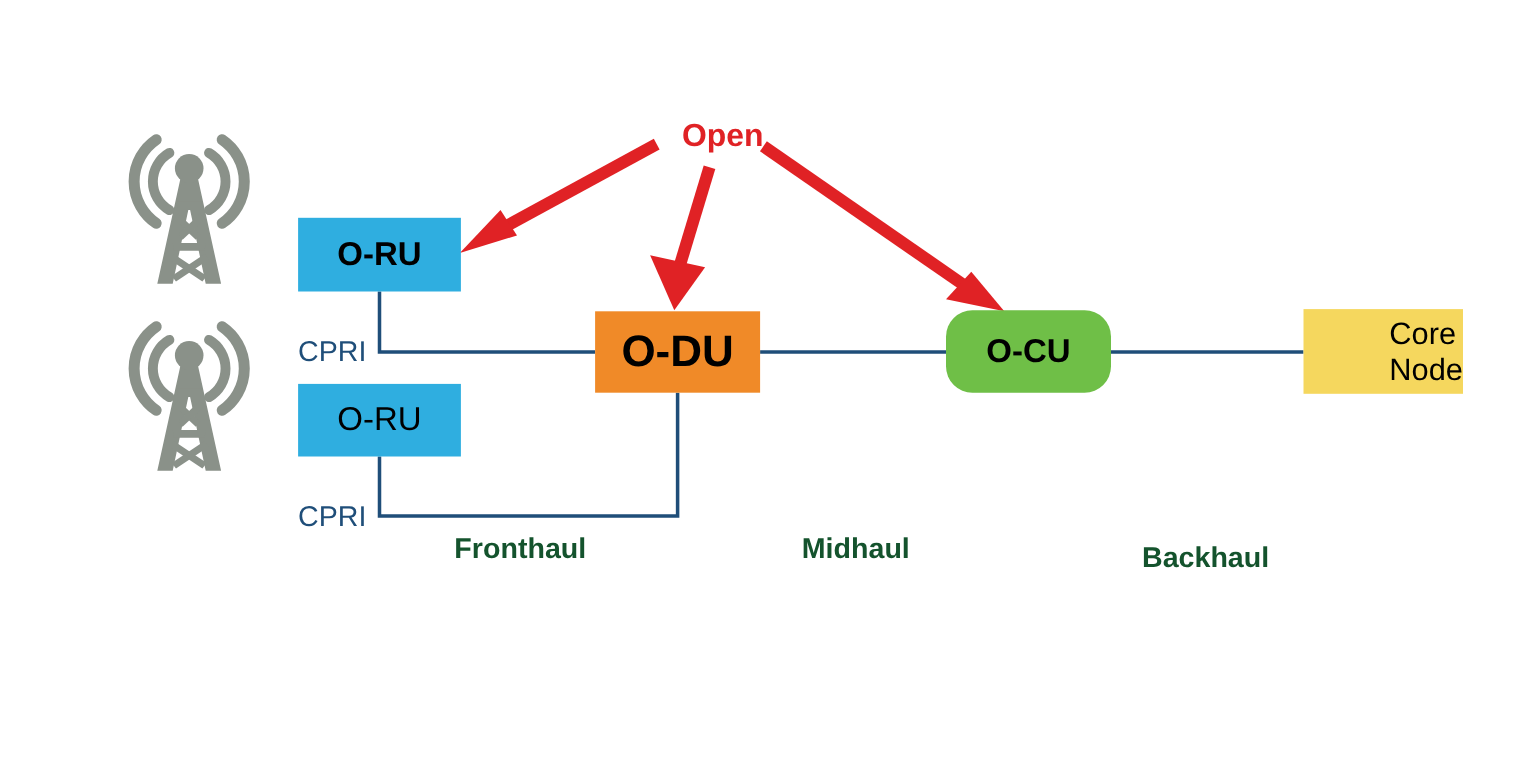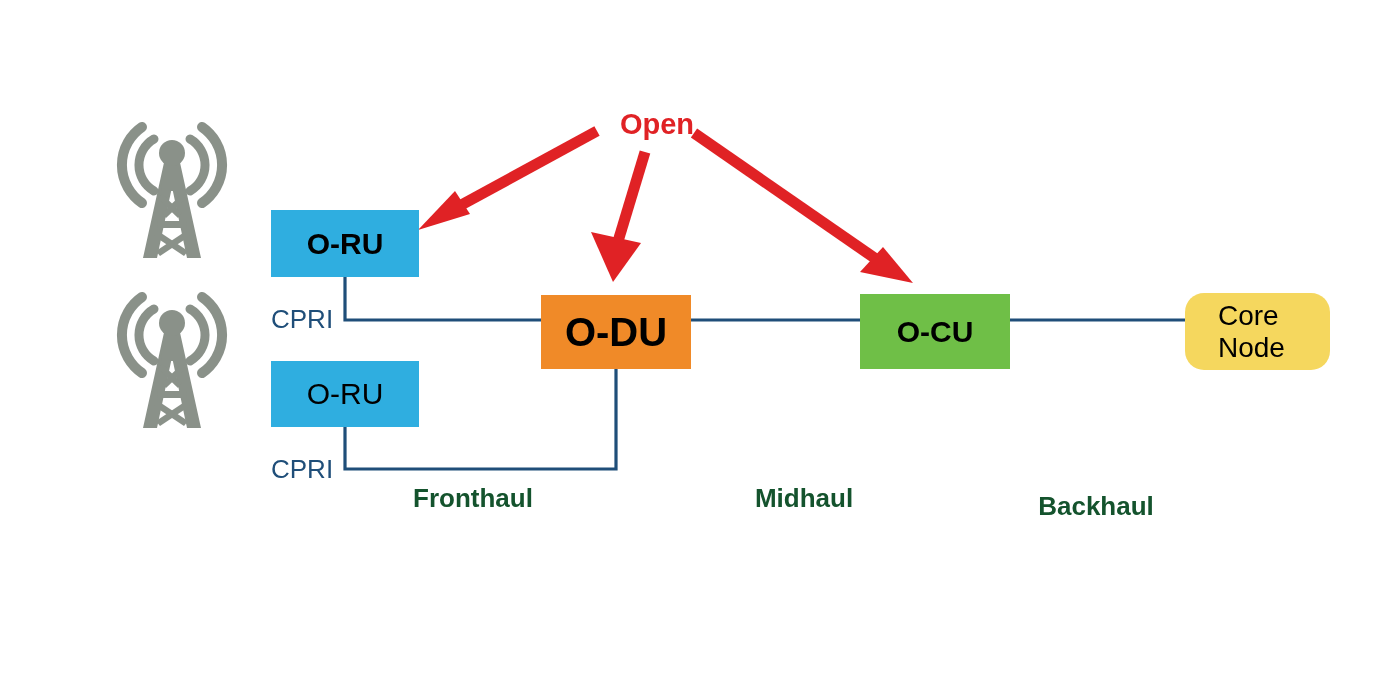--- a/index.html
+++ b/index.html
@@ -24,30 +24,28 @@
     width: 1379px;
     height: 698px;
   }
   .node-box {
     position: absolute;
     display: flex;
     align-items: center;
     box-sizing: border-box;
     color: #000000;
     line-height: 1.12;
-    margin-top: 12px;
   }
   .node-box.center-label {
     justify-content: center;
     text-align: center;
   }
   .node-box.left-label {
-    justify-content: flex-start;
+    justify-content: flex-end;
     text-align: left;
-    border-radius: 19px;
   }
   .txt-label {
     position: absolute;
     white-space: pre;
   }
   .cpri-label {
     color: #1F4E79;
     font-size: 26px;
     font-weight: 400;
     margin-top: 21px;
@@ -134,36 +132,36 @@
               background:#2FAEE0; font-size:30px; font-weight:400;">
     <span>O-RU</span>
   </div>
 
   <div class="node-box center-label" style="left:541px; top:283px; width:150px; height:74px;
               background:#F08A28; font-size:40px; font-weight:700;">
     <span>O-DU</span>
   </div>
 
   <div class="node-box center-label" style="left:860px; top:282px; width:150px; height:75px;
-              background:#6FBF47; font-size:30px; font-weight:700;">
+              background:#6FBF47; font-size:30px; font-weight:700;border-radius:24px;">
     <span>O-CU</span>
   </div>
 
   <div class="node-box left-label" style="left:1185px; top:281px; width:145px; height:77px;
               background:#F5D75E; font-size:28px; font-weight:400;
               padding-left:33px;">
     <span style="white-space:pre;">Core
 Node</span>
   </div>
 
   <div class="txt-label cpri-label" style="left:271px; top:283px;">CPRI</div>
 
   <div class="txt-label cpri-label" style="left:271px; top:433px;">CPRI</div>
 
   <div class="txt-label haul-label" style="left:473px; top:483px; transform:translateX(-50%);">Fronthaul</div>
 
-  <div class="txt-label haul-label" style="left:804px; top:483px; transform:translateX(-50%);">Midhaul</div>
+  <div class="txt-label haul-label" style="left:778px; top:483px; transform:translateX(-50%);">Midhaul</div>
 
   <div class="txt-label haul-label" style="left:1096px; top:491px; transform:translateX(-50%);">Backhaul</div>
 
   <div class="txt-label open-label" style="left:645px; top:108px; transform:translateX(-50%);">Open</div>
 
 </div>
 
 </body></html>

